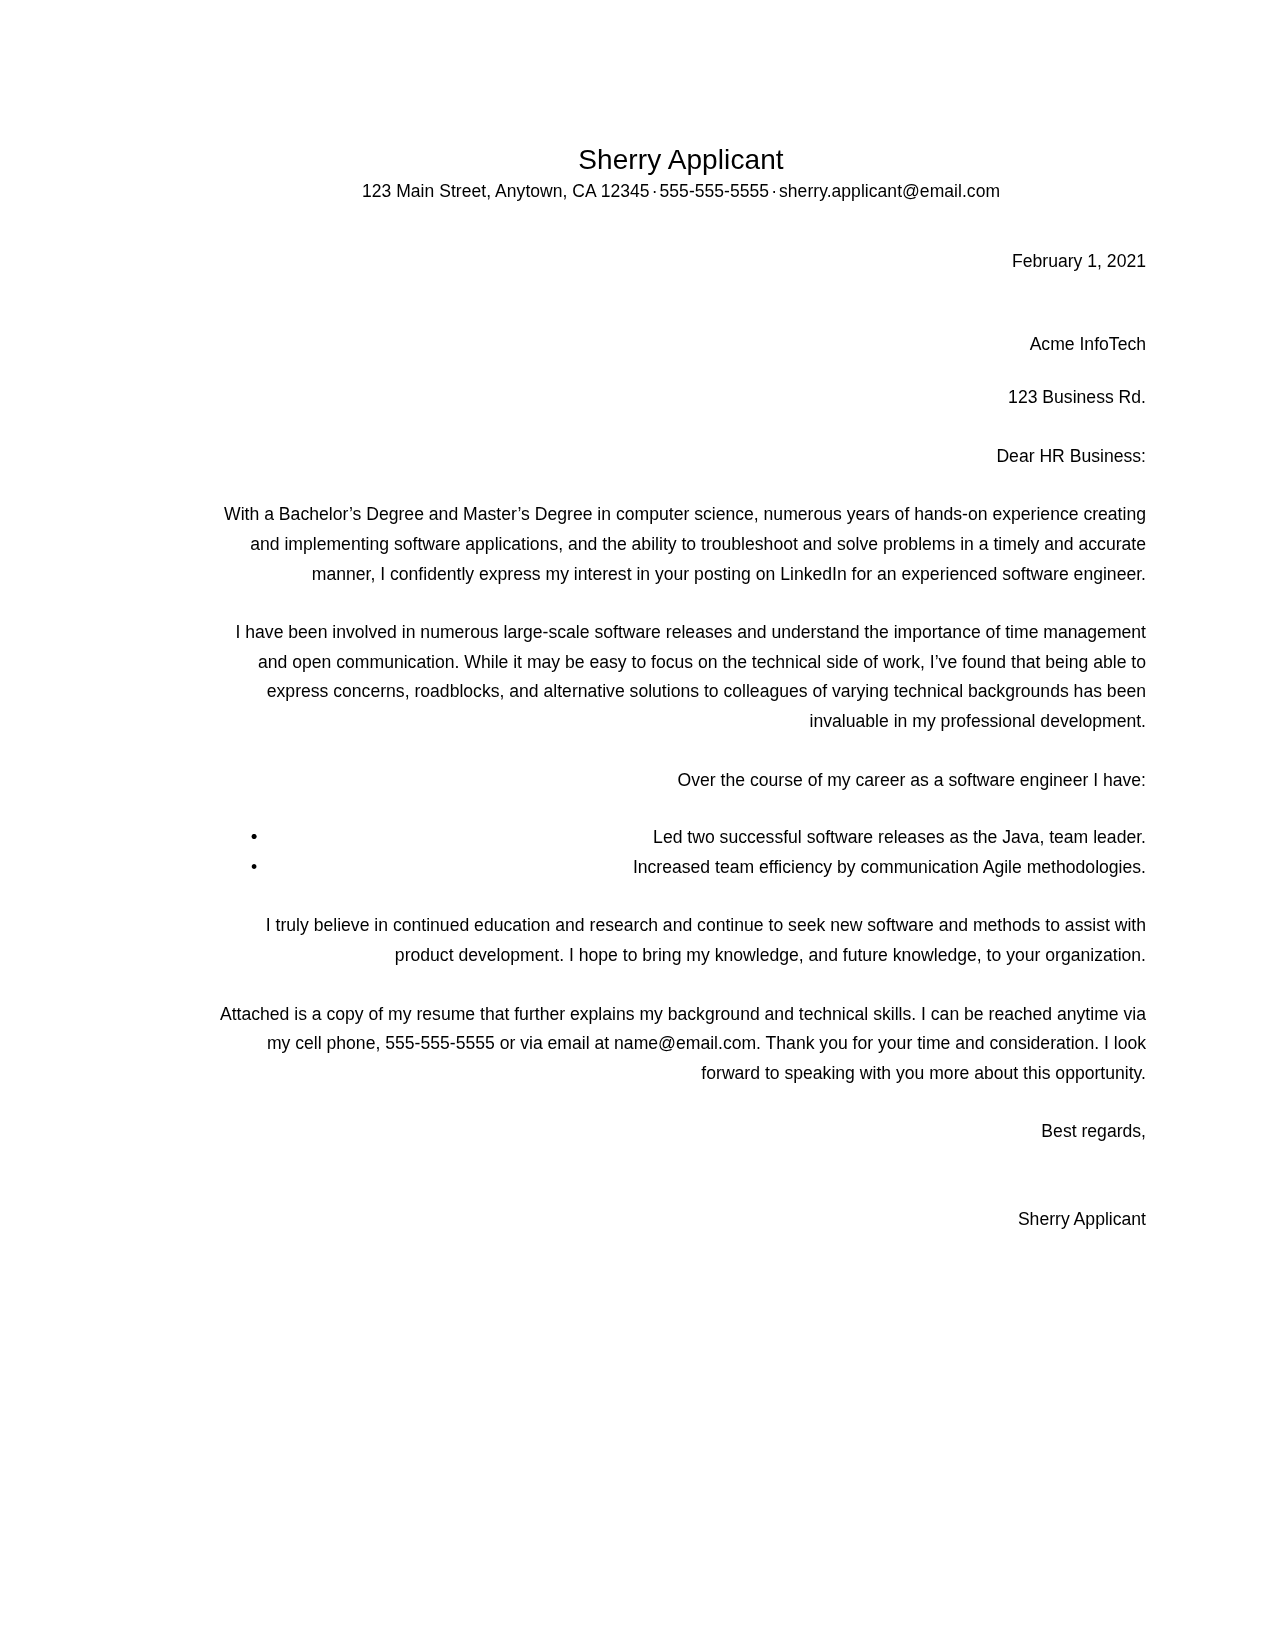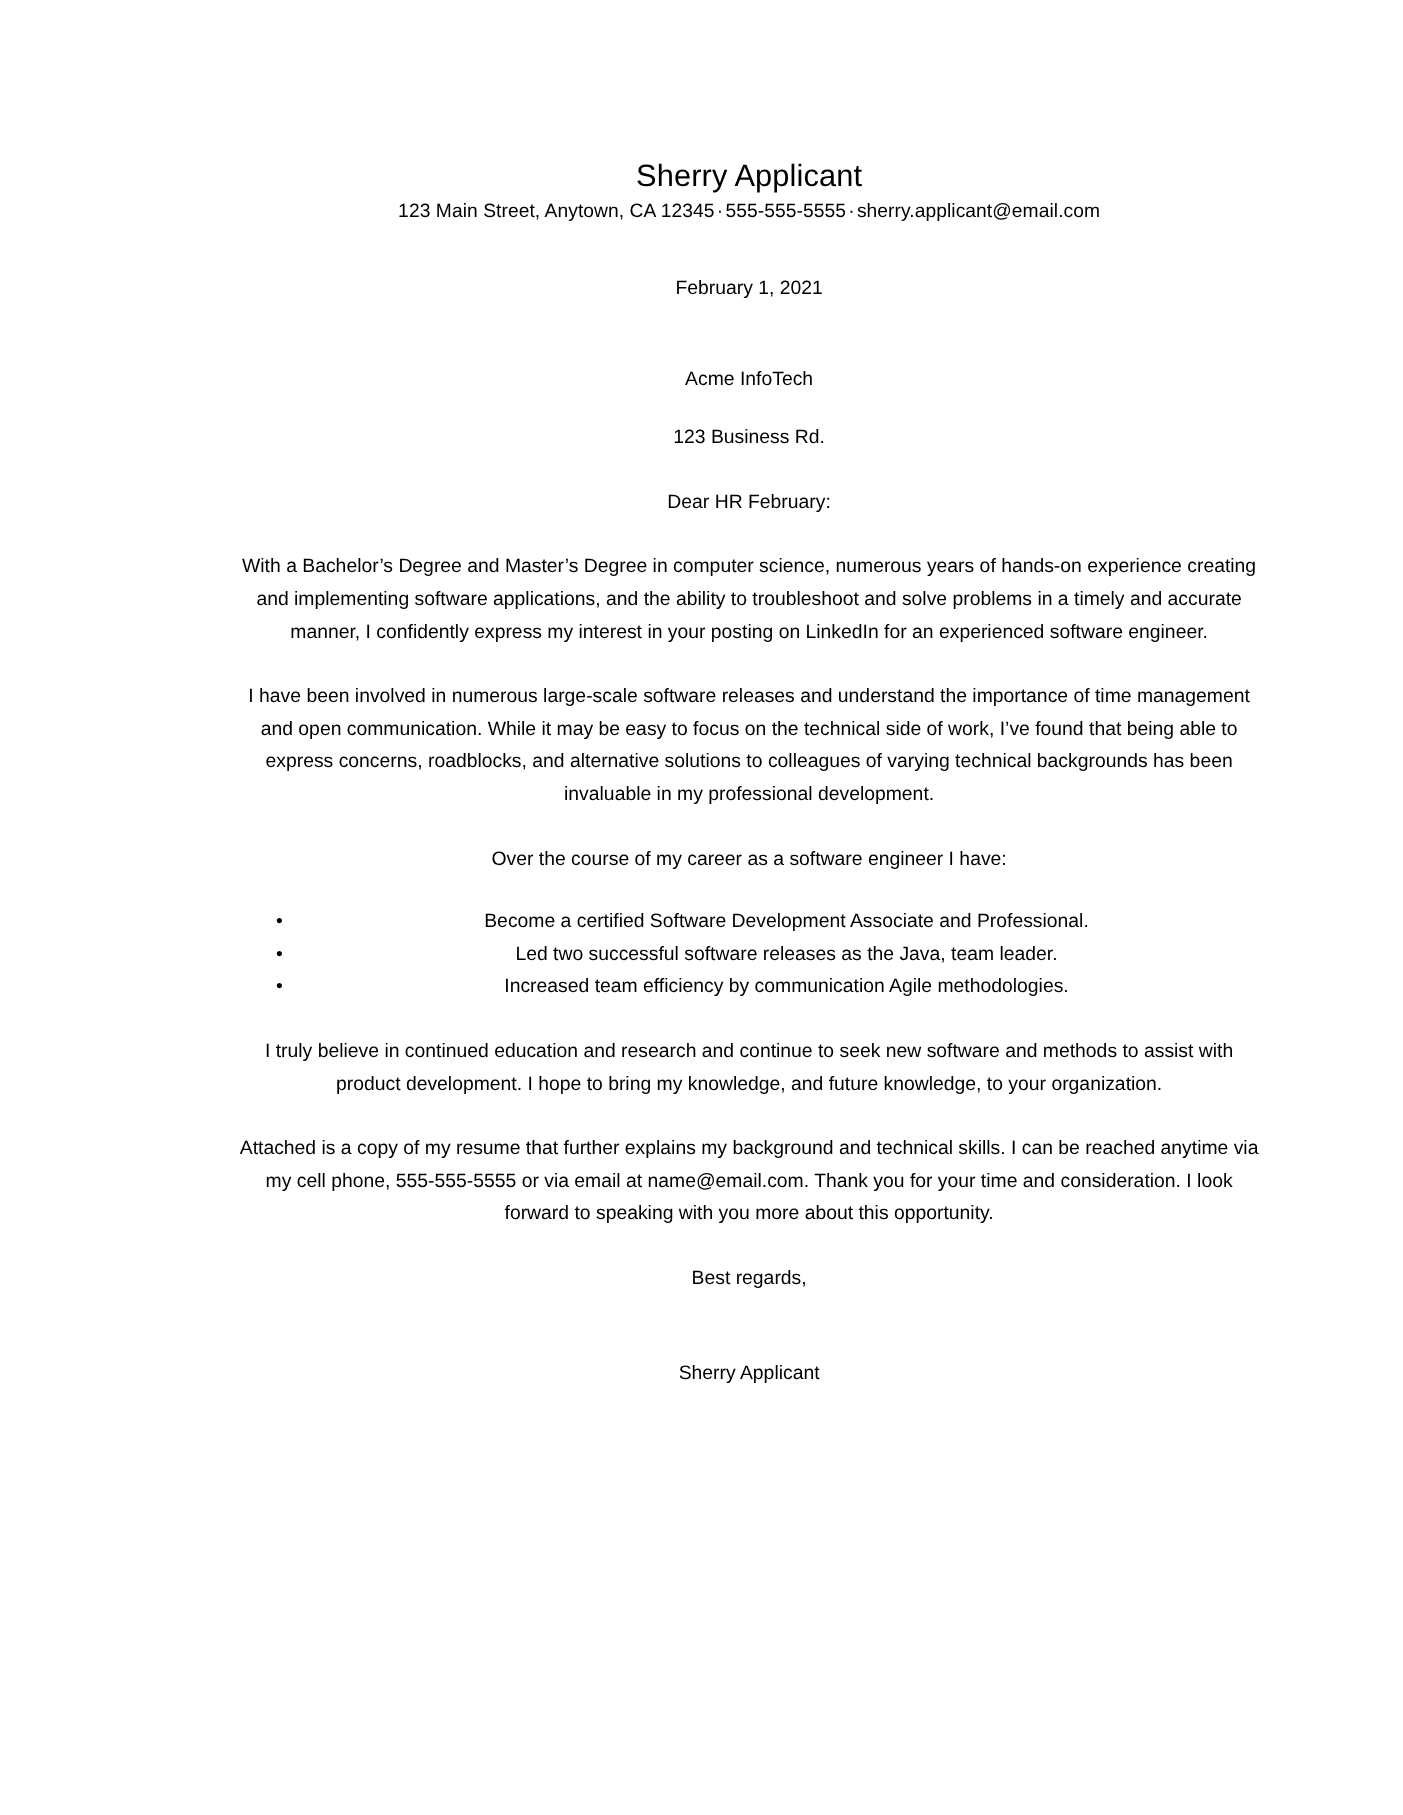--- a/index.html
+++ b/index.html
@@ -47,21 +47,21 @@
     letter-spacing: 0.05px;
   }
   .contact-sep {
     padding: 0 2px;
   }
 
   
   .body {
     font-size: 17.6px;
     line-height: 29.6px;
-    text-align: center;
+    text-align: right;
   }
   .blk {
     margin: 0;
   }
   .gap-date     { height: 44px; }
   .gap-std      { height: 29px; }
   .gap-list-top { height: 28px; }
 
   .addr-line {
     display: block;
@@ -112,40 +112,39 @@
 
       <div class="gap-std"></div>
 
       <div class="blk">
         <span class="addr-line">Acme InfoTech</span>
         <span class="addr-line">123 Business Rd.</span>
       </div>
 
       <div class="gap-std"></div>
 
-      <p class="blk">Dear HR February:</p>
+      <p class="blk">Dear HR Business:</p>
 
       <div class="gap-std"></div>
 
       <p class="blk">With a Bachelor’s Degree and Master’s Degree in computer science, numerous years of hands-on experience creating and implementing software applications, and the ability to troubleshoot and solve problems in a timely and accurate manner, I confidently express my interest in your posting on LinkedIn for an experienced software engineer.</p>
 
       <div class="gap-std"></div>
 
       <p class="blk">I have been involved in numerous large-scale software releases and understand the importance of time management and open communication. While it may be easy to focus on the technical side of work, I’ve found that being able to express concerns, roadblocks, and alternative solutions to colleagues of varying technical backgrounds has been invaluable in my professional development.</p>
 
       <div class="gap-std"></div>
 
       <p class="blk">Over the course of my career as a software engineer I have:</p>
 
       <div class="gap-list-top"></div>
 
       <ul class="achievements">
         <li>
           <span class="bullet-glyph">•</span>
-          <span>Become a certified Software Development Associate and Professional.</span>
         </li>
         <li>
           <span class="bullet-glyph">•</span>
           <span>Led two successful software releases as the Java, team leader.</span>
         </li>
         <li>
           <span class="bullet-glyph">•</span>
           <span>Increased team efficiency by communication Agile methodologies.</span>
         </li>
       </ul>

